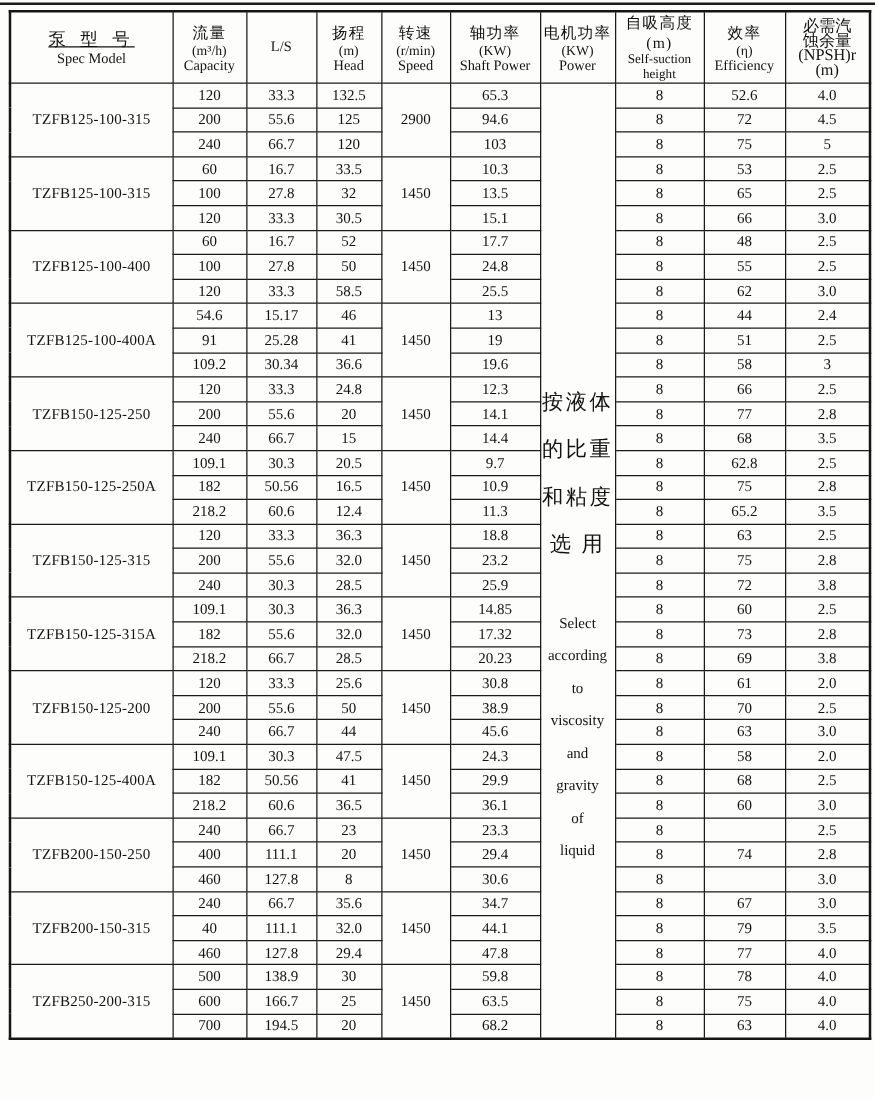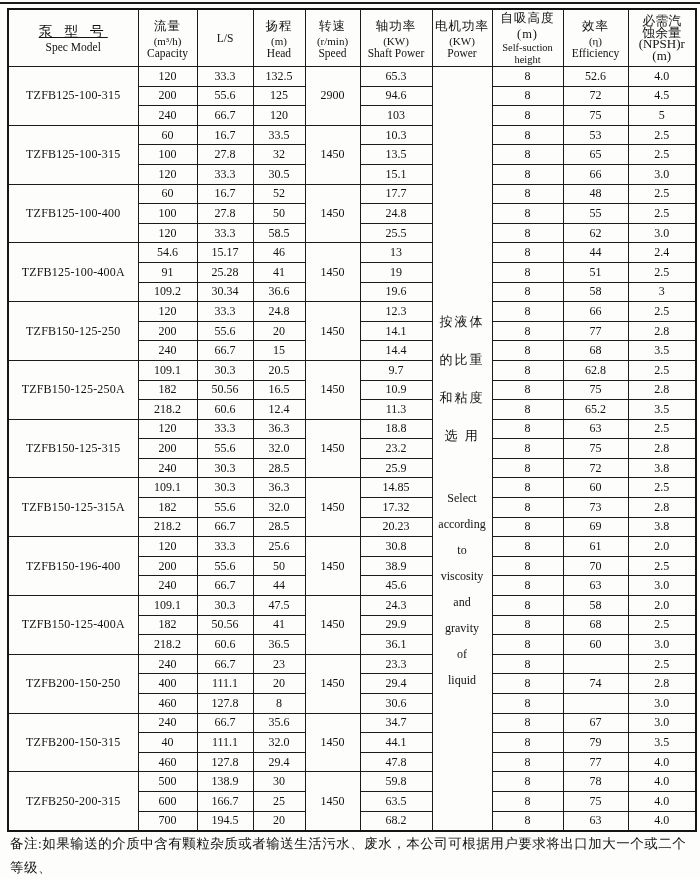--- a/index.html
+++ b/index.html
@@ -36,21 +36,21 @@
   .h-model-zh { font-size: 14px; letter-spacing: 4px; text-decoration: underline; }
   .h-en { font-size: 11.5px; }
   .h-sub { font-size: 11px; }
   .h-tight { font-size: 10.5px; line-height: 12px; }
   .h-npsh { font-size: 13px; line-height: 11.5px; font-family: Liberation Serif, serif; }
   td.c-model { font-size: 12px; letter-spacing: 0.2px; font-family: Liberation Serif, serif; }
   td.num { font-size: 12px; }
   td.c-power { vertical-align: top; }
   .power-note { padding-top: 100px; width: 100%; }
   .power-note .zh-line {
-    line-height: 38px; font-size: 13px; letter-spacing: 2px;
+    line-height: 38px; font-size: 17px; letter-spacing: 2px;
   }
   .power-note .en-lines { margin-top: 30px; }
   .power-note .en-line { line-height: 26px; font-size: 12px; }
   .footer {
     position: absolute; left: 10px; top: 832px; width: 688px;
     font-size: 13.5px; line-height: 24px; letter-spacing: 0.5px;
   }
 </style>
 </head>
 <body>
@@ -368,21 +368,21 @@
         <tr>
           <td class="num">218.2</td>
           <td class="num">66.7</td>
           <td class="num">28.5</td>
           <td class="num">20.23</td>
           <td class="num">8</td>
           <td class="num">69</td>
           <td class="num">3.8</td>
         </tr>
         <tr>
-          <td class="c-model" rowspan="3">TZFB150-196-400</td>
+          <td class="c-model" rowspan="3">TZFB150-125-200</td>
           <td class="num">120</td>
           <td class="num">33.3</td>
           <td class="num">25.6</td>
           <td class="num" rowspan="3">1450</td>
           <td class="num">30.8</td>
           <td class="num">8</td>
           <td class="num">61</td>
           <td class="num">2.0</td>
         </tr>
         <tr>
@@ -515,17 +515,13 @@
           <td class="num">194.5</td>
           <td class="num">20</td>
           <td class="num">68.2</td>
           <td class="num">8</td>
           <td class="num">63</td>
           <td class="num">4.0</td>
         </tr>
       </tbody>
   </table>
 
-  <div class="footer">
-    <div class="line1">备注:如果输送的介质中含有颗粒杂质或者输送生活污水、废水，本公司可根据用户要求将出口加大一个或二个等级、</div>
-
-  </div>
 </div>
 
 </body></html>

